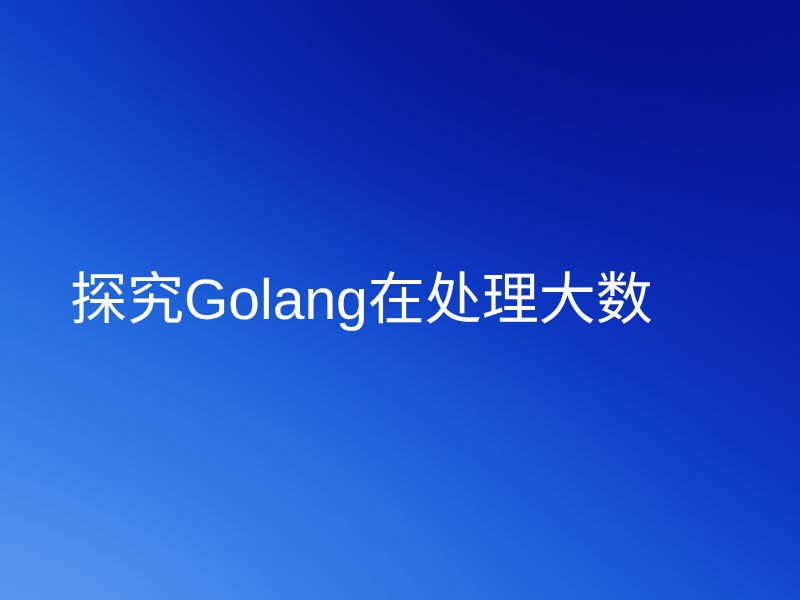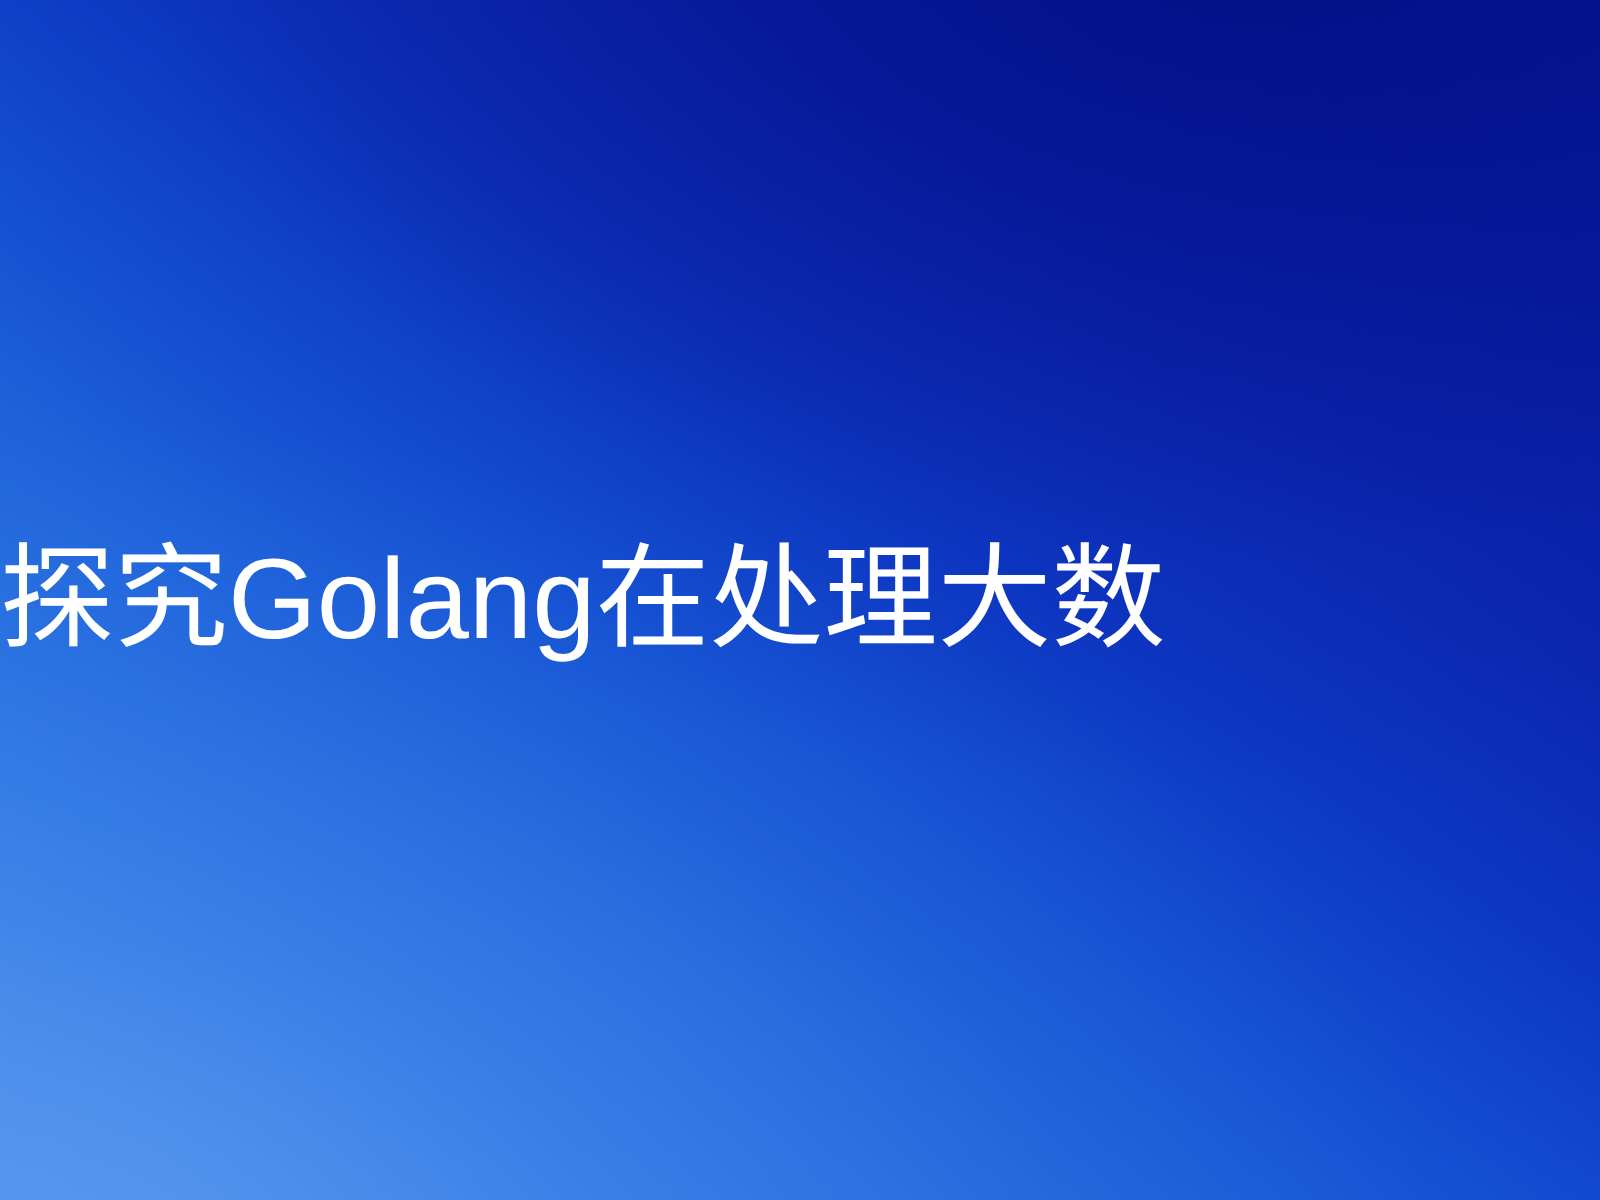--- a/index.html
+++ b/index.html
@@ -72,20 +72,21 @@
 
   
   .headline-wrap {
     position: absolute;
     left: 0;
     top: 0;
     width: 800px;
     height: 600px;
     display: flex;
     flex-direction: column;
+    align-items: center;
     justify-content: center;
   }
 
   .headline {
     margin: 0;
     padding: 0;
     width: 660px;
     color: #ffffff;
     font-family: "Liberation Sans", "DejaVu Sans", sans-serif;
     font-size: 57px;

